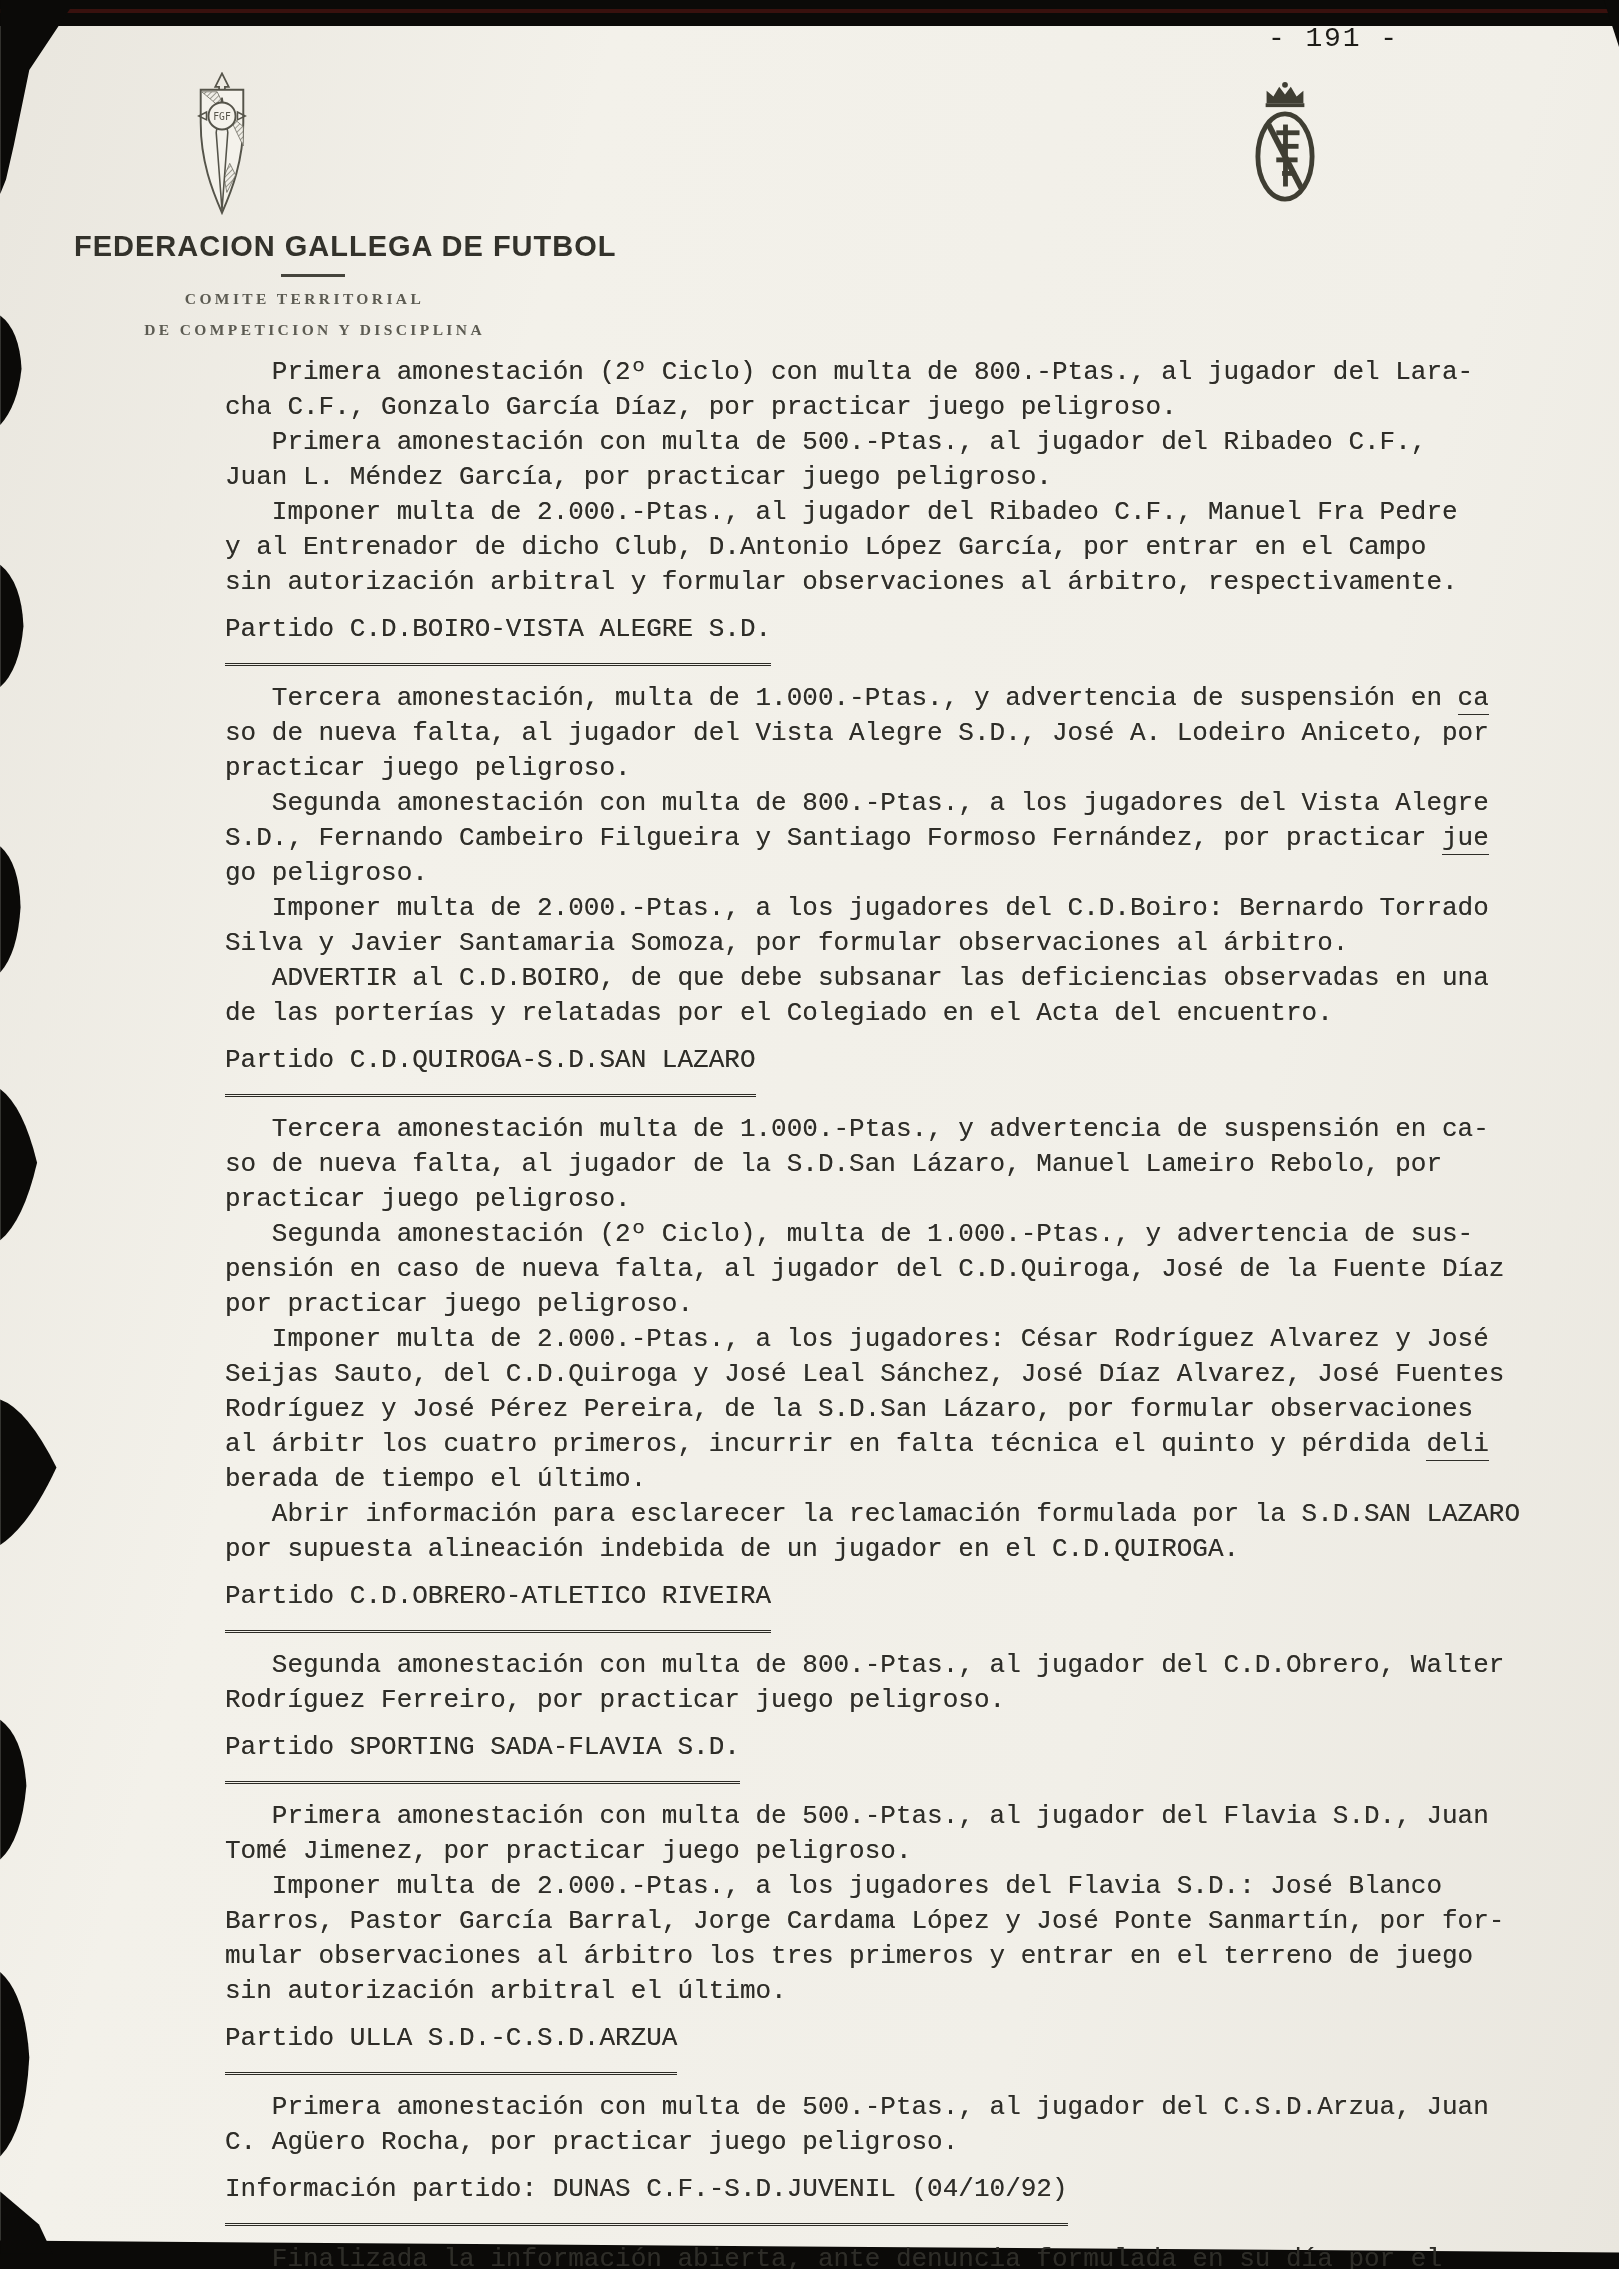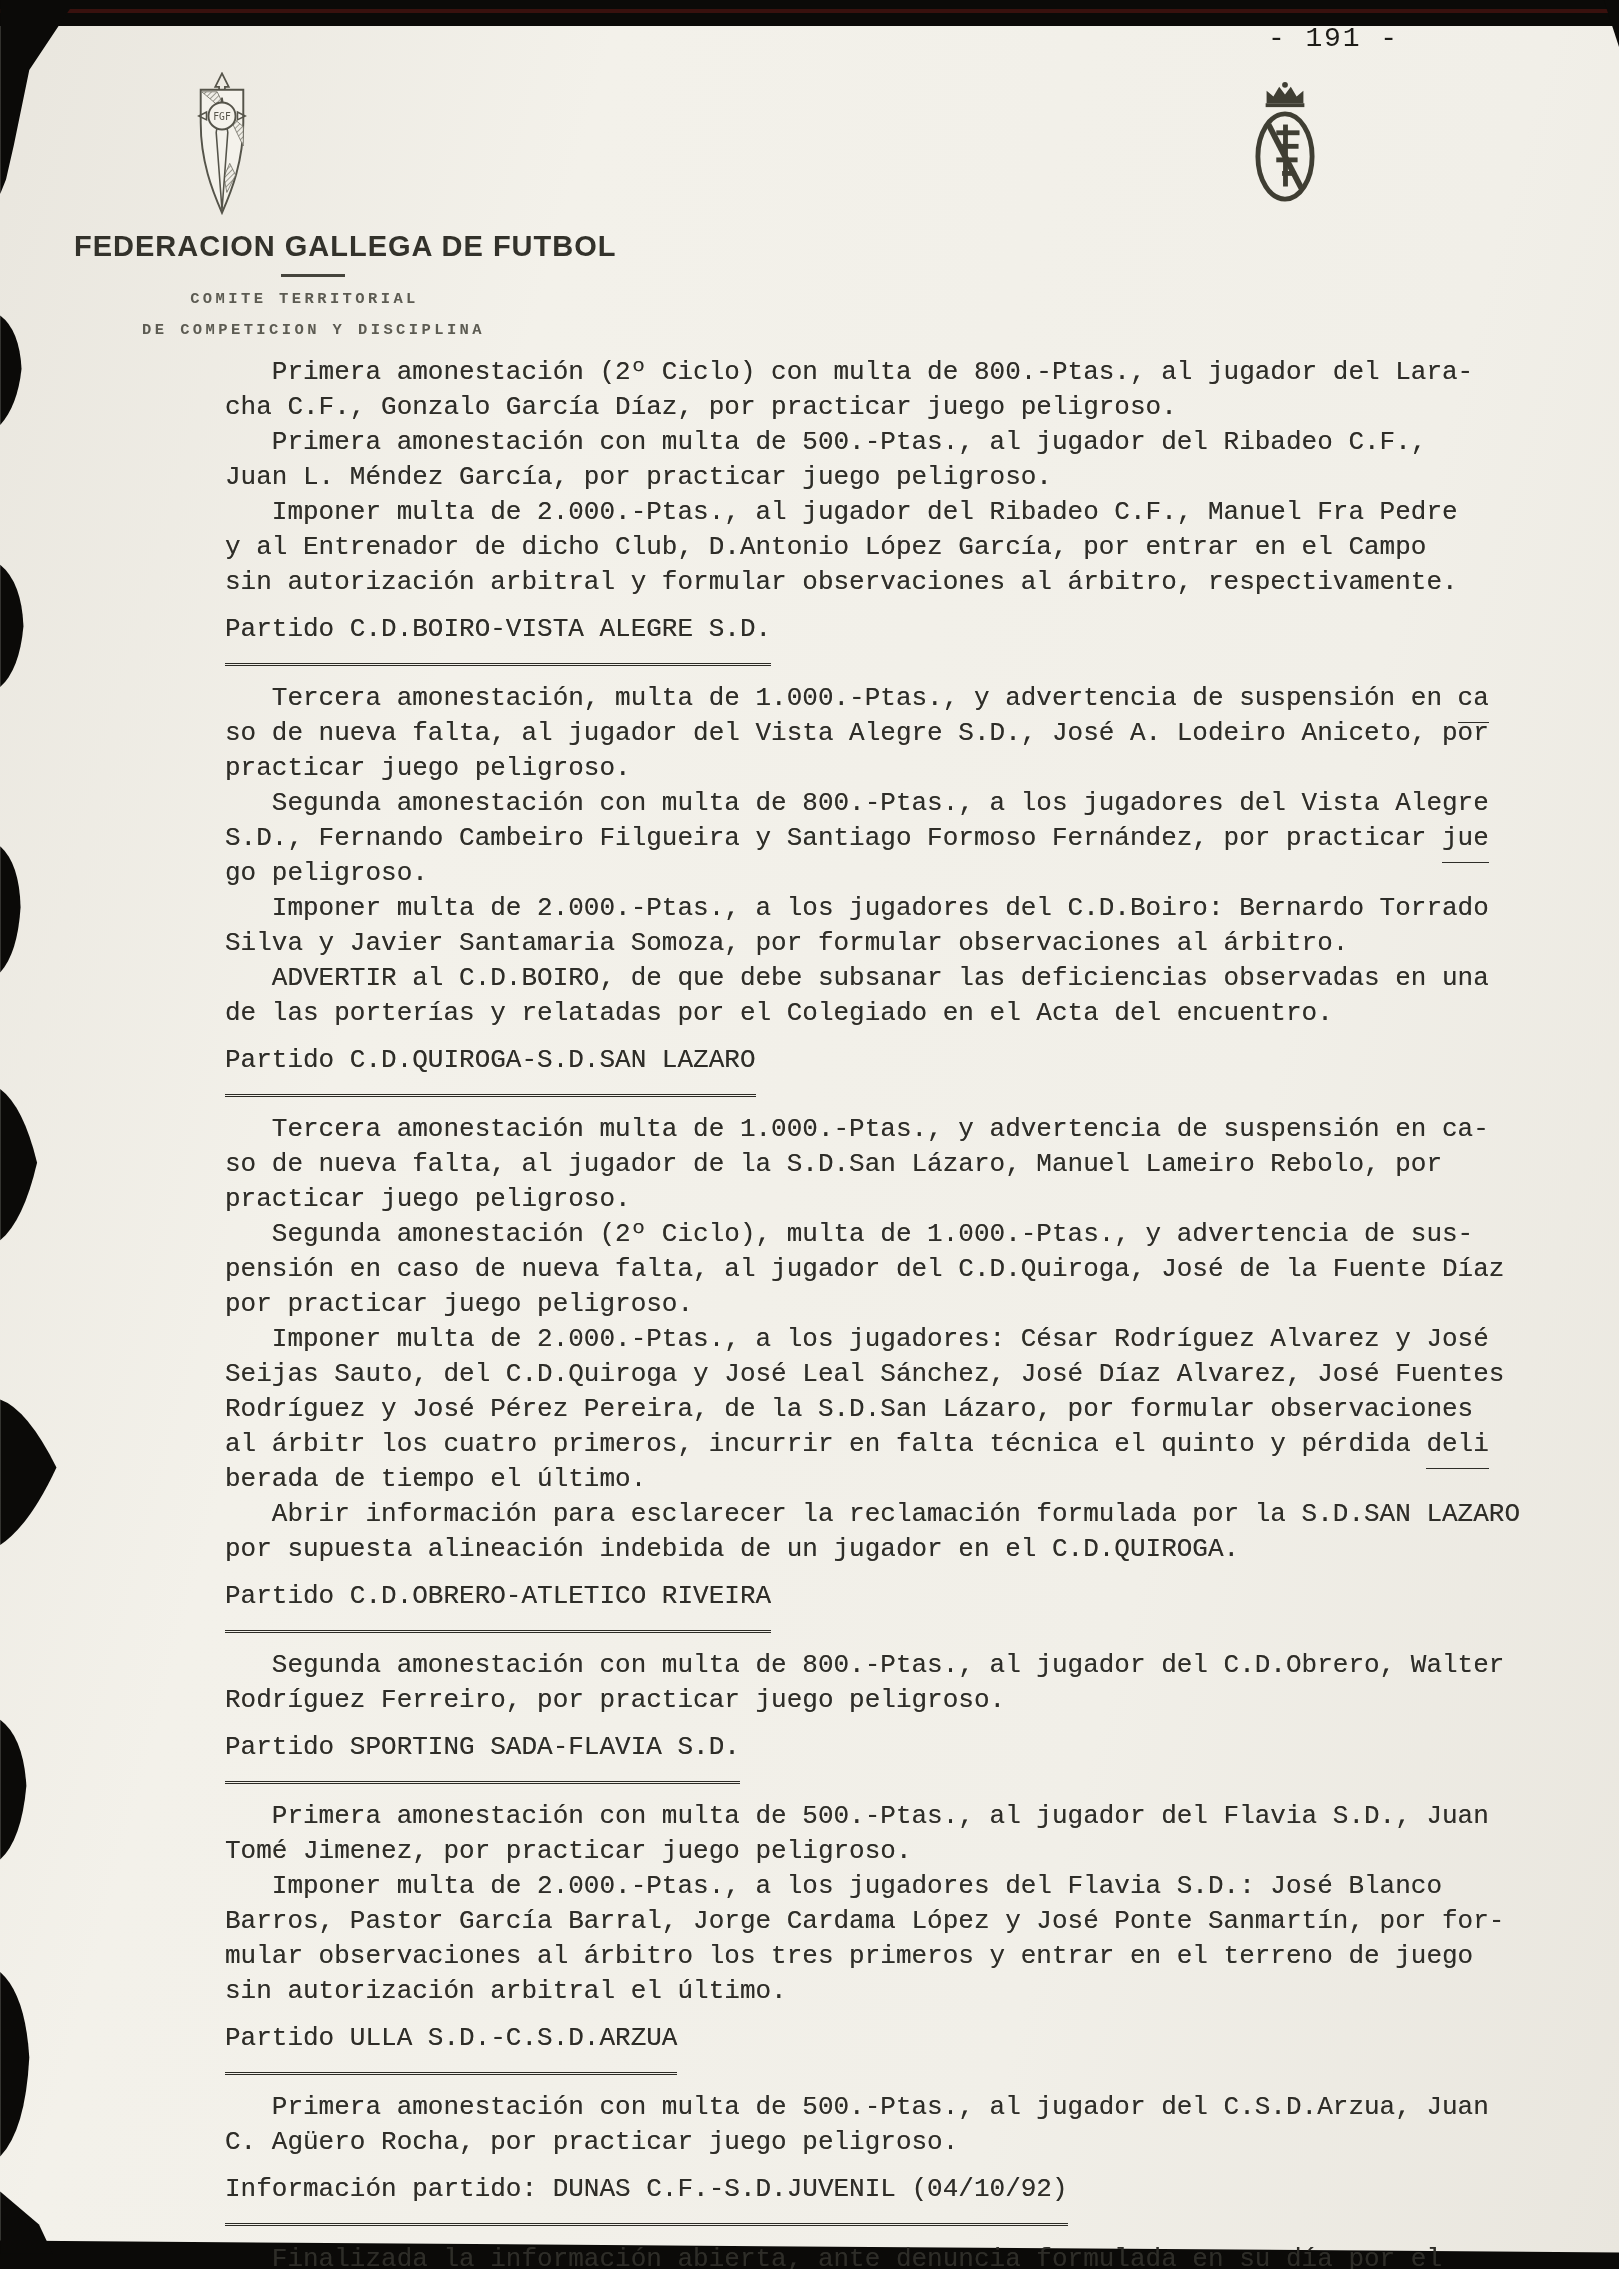--- a/index.html
+++ b/index.html
@@ -20,31 +20,31 @@
   .page-number{position:absolute;left:1268px;top:23px;font-size:28px;letter-spacing:1.9px;color:#1d1c18;}
   .org-title{
     position:absolute;left:74px;top:229px;width:485px;
     font-family:"Liberation Sans","DejaVu Sans",sans-serif;
     font-weight:700;font-size:29px;letter-spacing:1px;color:#33322b;
     transform:scaleY(1.04);transform-origin:top left;white-space:nowrap;
   }
   .org-divider{position:absolute;left:281px;top:274px;width:64px;height:2.9px;background:#45443c;}
   .org-sub{
     position:absolute;left:124px;width:361px;text-align:center;
-    font-family:Liberation Mono, monospace;
+    font-family:Liberation Serif, serif;
     font-weight:700;font-size:15.5px;letter-spacing:3.4px;color:#5c5b52;white-space:nowrap;
   }
   .org-sub.l1{top:290px;}
   .org-sub.l2{top:321px;text-align:right;}
   .logo-left{position:absolute;left:192px;top:72px;}
   .logo-right{position:absolute;left:1253px;top:80px;}
   
   .doc-body{position:absolute;left:180px;top:355px;width:1378px;margin-left:45px;}
   .line{white-space:pre;font-size:26px;line-height:35px;color:#2e2d28;text-shadow:0 0 0.5px rgba(46,45,40,.55);}
-  .line .u{border-bottom:1.9px solid #2e2d28;padding-bottom:9px;}
+  .line .u{border-bottom:1.9px solid #2e2d28;padding-bottom:1px;}
   .para{margin:0;}
   .heading{margin:11.6px 0 15.5px;}
   .heading span{
     display:inline-block;font-size:26px;line-height:35px;white-space:pre;
     border-bottom:3.9px double #2c2b25;padding-bottom:16px;
     text-shadow:0 0 0.5px rgba(46,45,40,.6);
   }
 </style>
 </head>
 <body>

